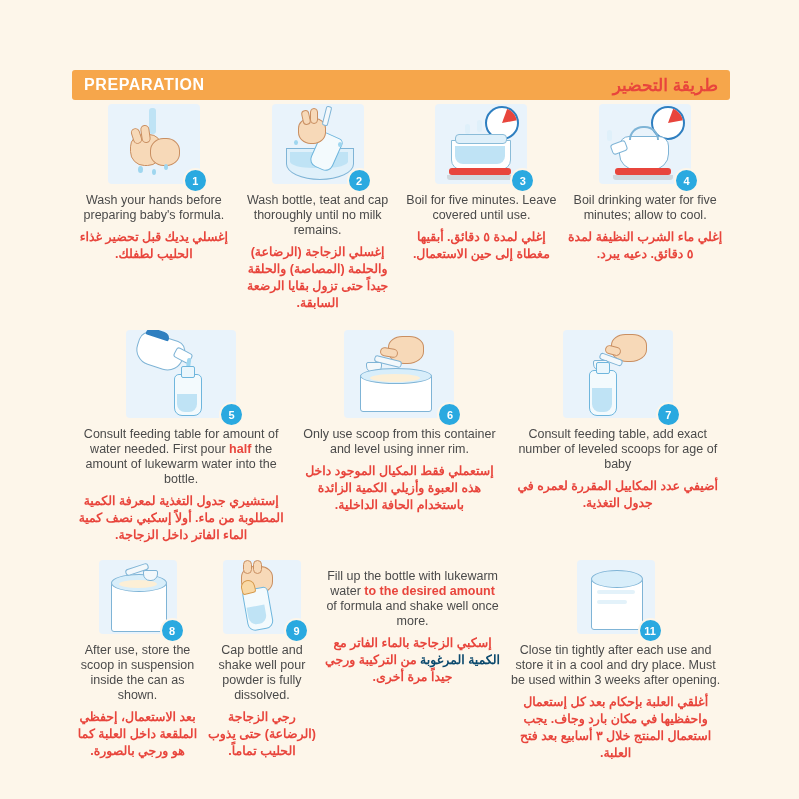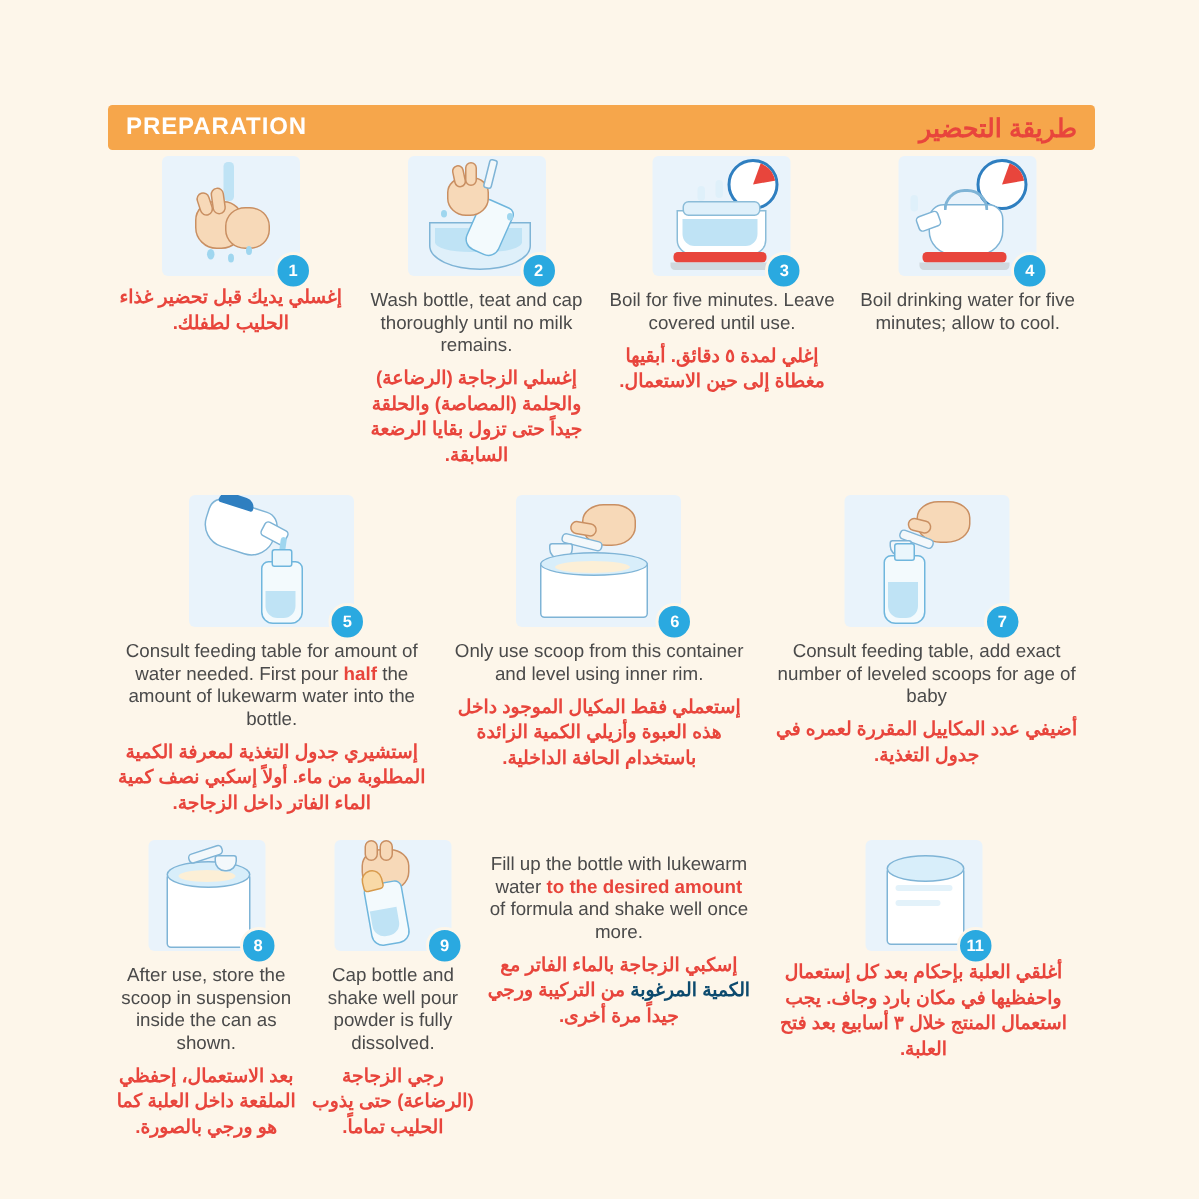--- a/index.html
+++ b/index.html
@@ -265,20 +265,21 @@
             <div class="obj hand" style="left:22px;top:30px;width:30px;height:30px;"></div>
             <div class="obj hand2" style="left:42px;top:34px;width:28px;height:26px;"></div>
             <div class="obj finger" style="left:24px;top:24px;width:7px;height:14px;transform:rotate(-18deg);"></div>
             <div class="obj finger" style="left:33px;top:21px;width:7px;height:16px;transform:rotate(-8deg);"></div>
             <div class="obj drop" style="left:30px;top:62px;width:5px;height:7px;"></div>
             <div class="obj drop" style="left:44px;top:65px;width:4px;height:6px;"></div>
             <div class="obj drop" style="left:56px;top:60px;width:4px;height:6px;"></div>
           </div>
           <div class="badge">1</div>
         </div>
+        <div class="cap-en">Wash your hands before preparing baby's formula.</div>
         <div class="cap-ar">إغسلي يديك قبل تحضير غذاء الحليب لطفلك.</div>
       </div>
 
       <div class="step">
         <div class="illus">
           <div class="illus-inner">
             <div class="obj bowl" style="left:14px;top:44px;width:66px;height:30px;"></div>
             <div class="obj" style="left:18px;top:48px;width:58px;height:16px;background:#bfe3f5;border-radius:0 0 40% 40%;"></div>
             <div class="obj bottle-body" style="left:42px;top:30px;width:22px;height:34px;transform:rotate(24deg);"></div>
             <div class="obj hand" style="left:26px;top:14px;width:26px;height:24px;"></div>
@@ -323,20 +324,21 @@
             <div class="obj kettle" style="left:20px;top:32px;width:48px;height:32px;"></div>
             <div class="obj" style="left:12px;top:38px;width:14px;height:9px;background:#ffffff;border:1.6px solid #7fb4d6;border-radius:3px;transform:rotate(-20deg);"></div>
             <div class="obj" style="left:30px;top:22px;width:26px;height:12px;border:2px solid #7fb4d6;border-bottom:none;border-radius:14px 14px 0 0;"></div>
             <div class="obj burner" style="left:16px;top:64px;width:56px;height:7px;"></div>
             <div class="obj" style="left:14px;top:71px;width:60px;height:5px;background:#cfd8de;border-radius:0 0 3px 3px;"></div>
             <div class="obj" style="left:8px;top:26px;width:5px;height:11px;background:#dff0fa;border-radius:3px;"></div>
           </div>
           <div class="badge">4</div>
         </div>
         <div class="cap-en">Boil drinking water for five minutes; allow to cool.</div>
+        <div class="cap-ar">إغلي ماء الشرب النظيفة لمدة ٥ دقائق. دعيه يبرد.</div>
       </div>
     </div>
 
     <div class="row row2">
 
       <div class="step">
         <div class="illus">
           <div class="illus-inner">
             <div class="obj kettle" style="left:10px;top:6px;width:46px;height:30px;transform:rotate(18deg);"></div>
             <div class="obj cap-blue" style="left:20px;top:0px;width:24px;height:8px;border-radius:8px 8px 2px 2px;transform:rotate(18deg);"></div>
@@ -428,18 +430,19 @@
       <div class="step s11">
         <div class="illus">
           <div class="illus-inner">
             <div class="obj tin" style="left:14px;top:18px;width:50px;height:50px;"></div>
             <div class="obj tin-top" style="left:14px;top:10px;width:50px;height:16px;"></div>
             <div class="obj" style="left:20px;top:30px;width:38px;height:4px;background:#e3f2fa;border-radius:2px;"></div>
             <div class="obj" style="left:20px;top:40px;width:30px;height:4px;background:#e3f2fa;border-radius:2px;"></div>
           </div>
           <div class="badge">11</div>
         </div>
+        <div class="cap-en">Close tin tightly after each use and store it in a cool and dry place. Must be used within 3 weeks after opening.</div>
         <div class="cap-ar">أغلقي العلبة بإحكام بعد كل إستعمال واحفظيها في مكان بارد وجاف. يجب استعمال المنتج خلال ٣ أسابيع بعد فتح العلبة.</div>
       </div>
     </div>
 
   </div>
 </div>
 
 </body></html>

